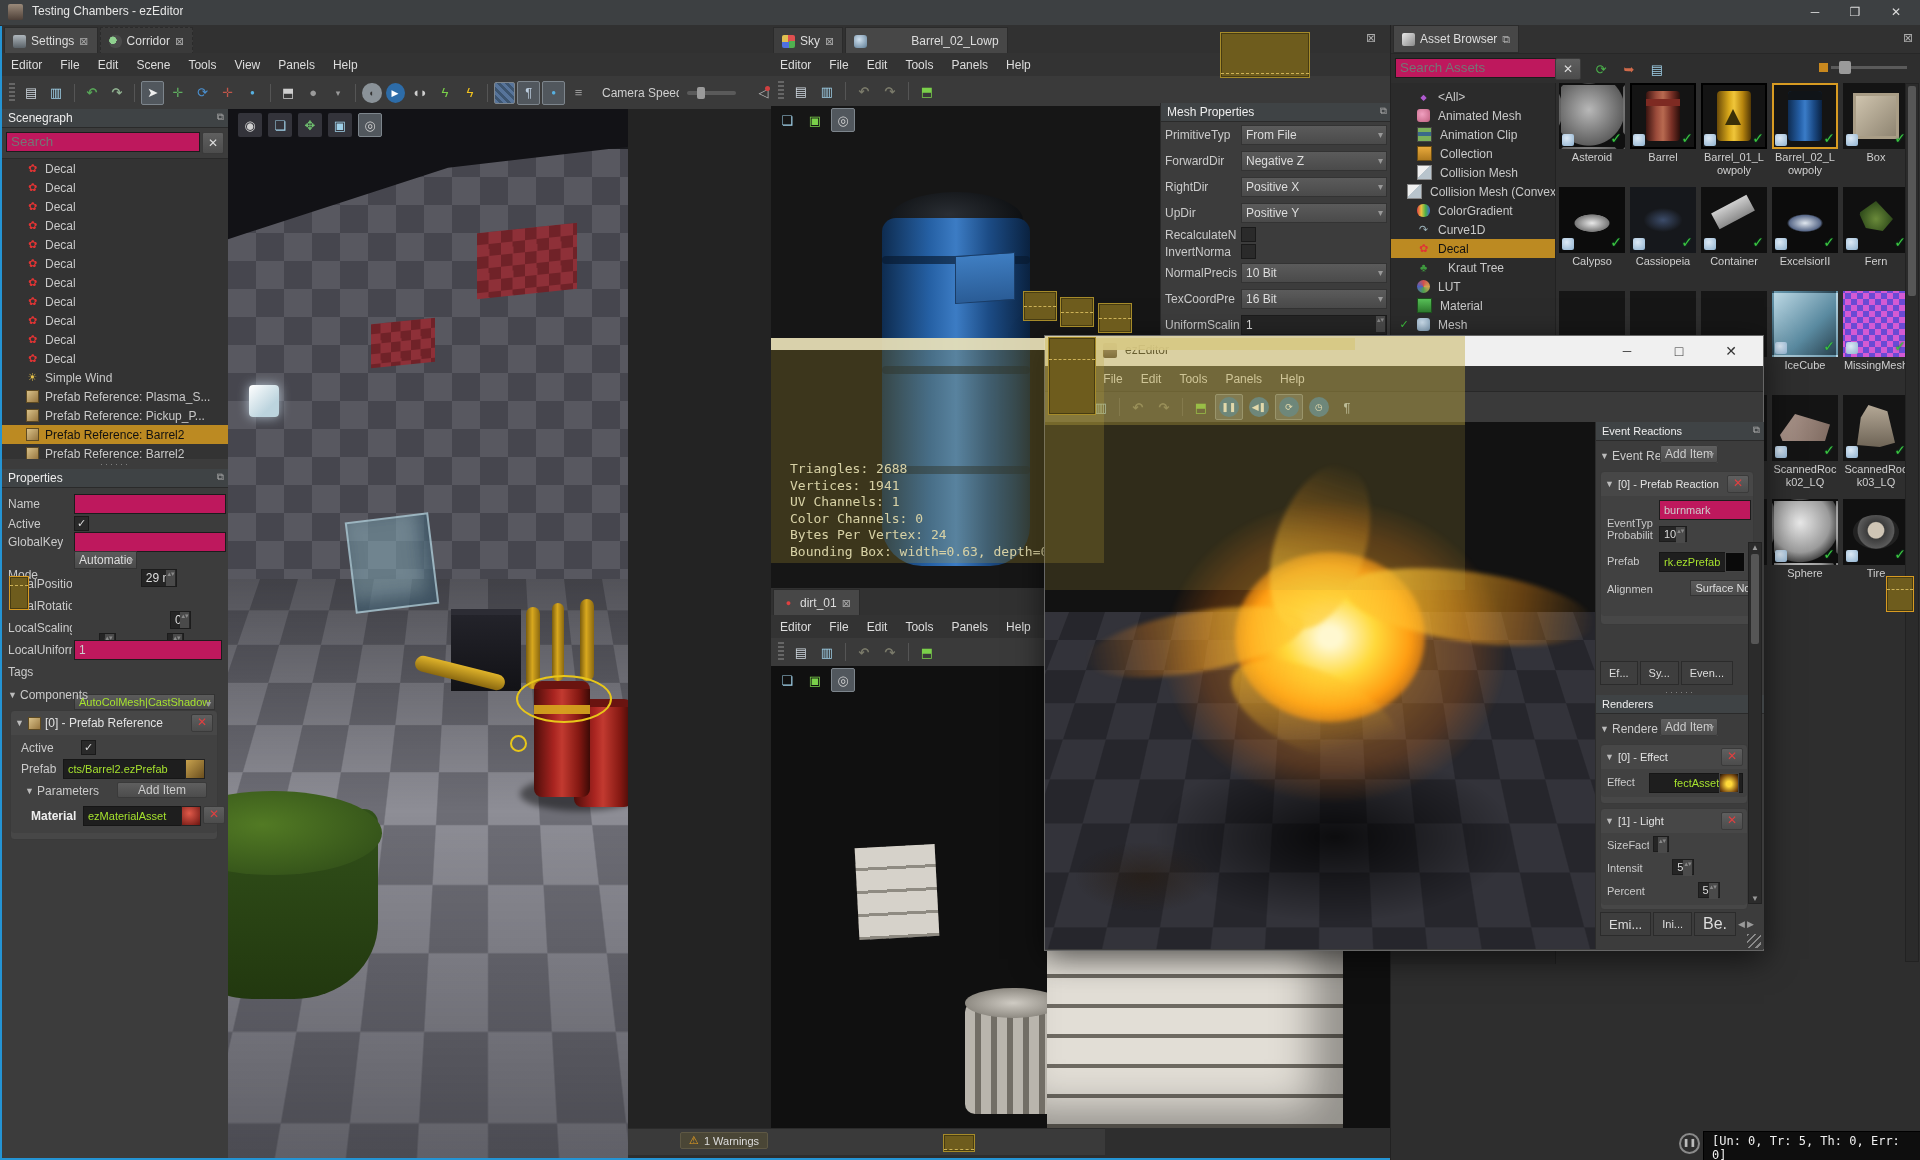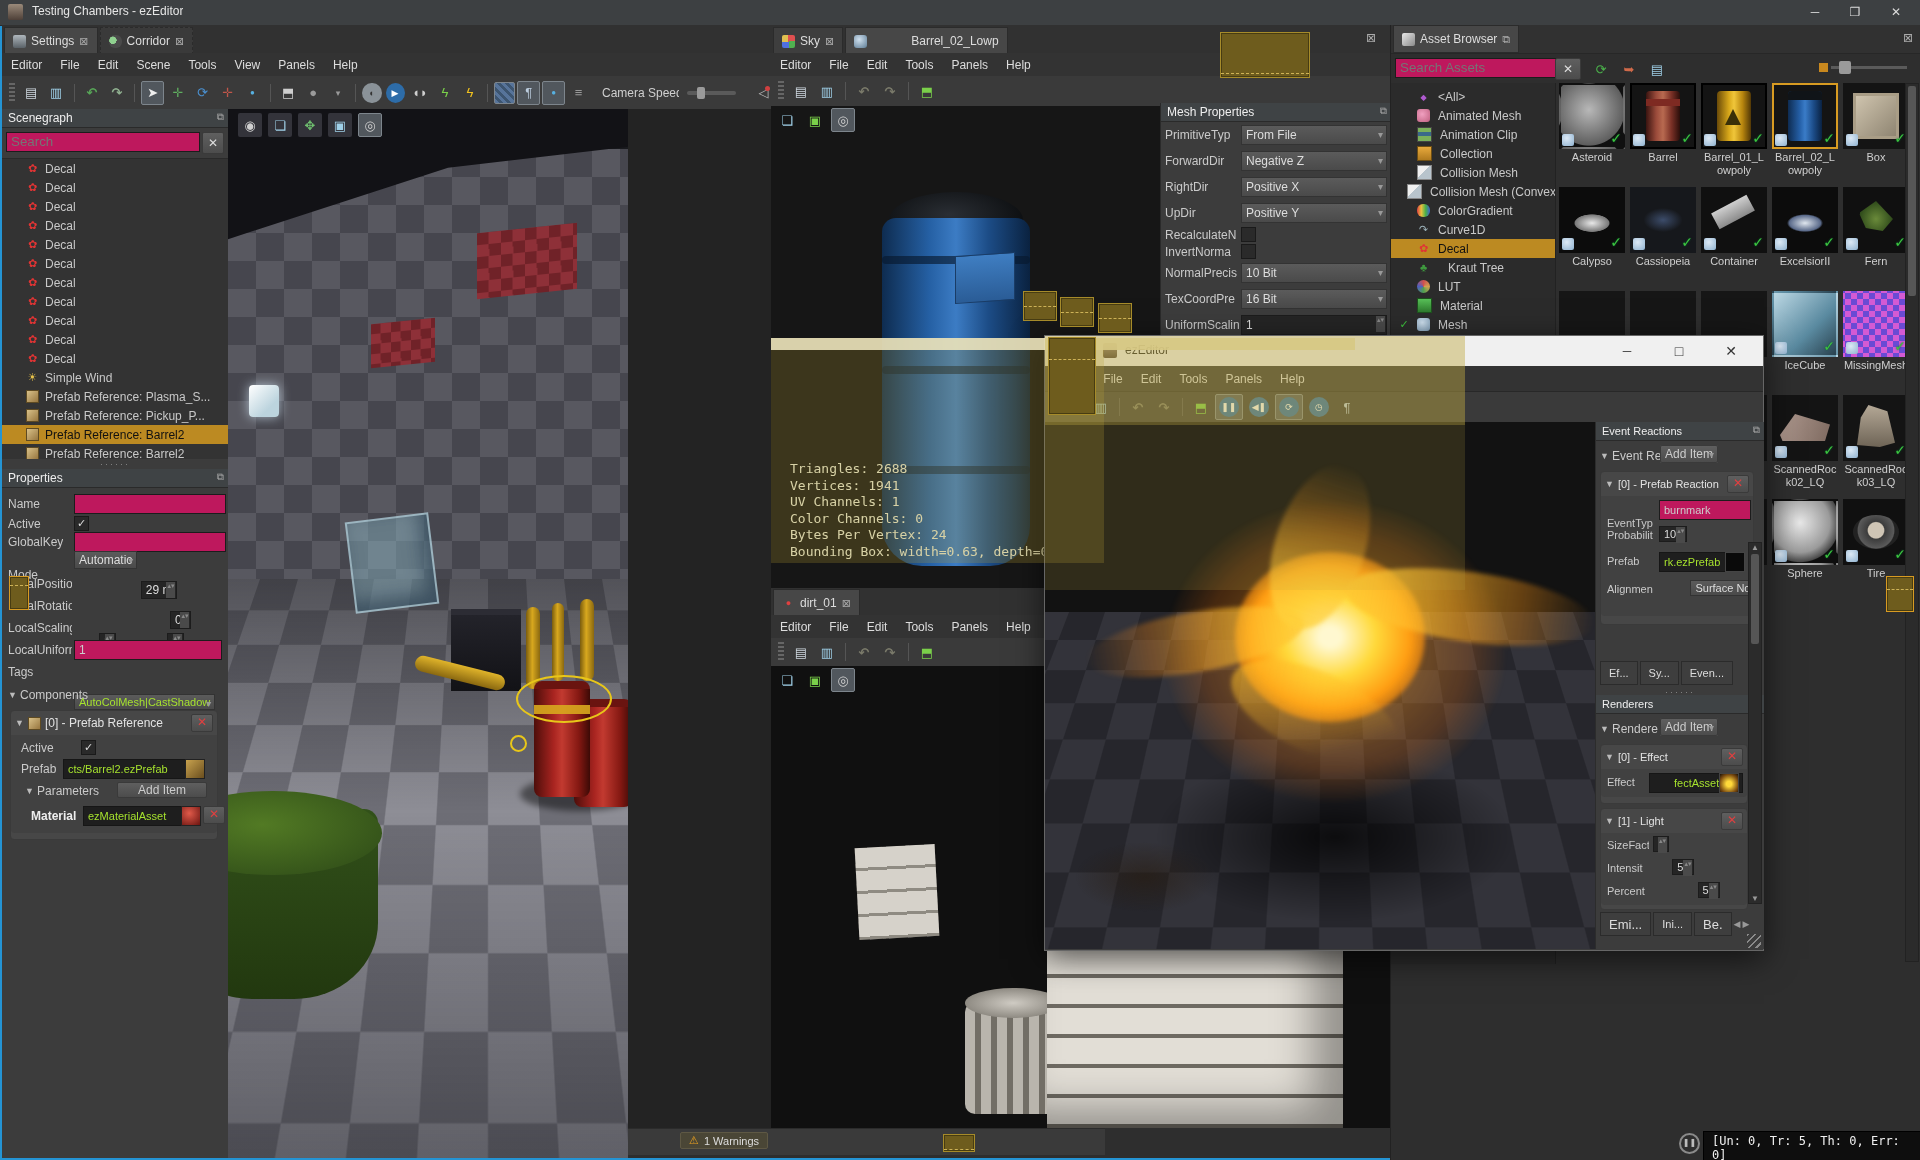--- a/index.html
+++ b/index.html
@@ -277,21 +277,21 @@
     <div style="position:relative;height:700px;font-size:12px;">
       <span class="abs lbl" style="left:6px;top:9px;">Name</span>
       <span class="abs input" style="left:72px;top:6px;width:142px;"></span>
       <span class="abs lbl" style="left:6px;top:29px;">Active</span>
       <span class="abs chk" style="left:72px;top:28px;">✓</span>
       <span class="abs lbl" style="left:6px;top:47px;">GlobalKey</span>
       <span class="abs input" style="left:72px;top:44px;width:142px;"></span>
       <span class="abs lbl" style="left:6px;top:80px;">Mode</span>
       <span class="abs dd" style="left:72px;top:64px;width:138px;">Automatic</span>
       <span class="abs lbl" style="left:6px;top:89px;width:64px;">LocalPosition</span>
-      <span class="abs spin" style="left:72px;top:94px;width:30px;">29 m</span>
+      <span class="abs spin" style="left:72px;top:82px;width:30px;">29 m</span>
       <span class="abs spin" style="left:120px;top:86px;width:30px;">4.25</span>
       <span class="abs spin" style="left:168px;top:86px;width:28px;">0.5</span>
       <span class="abs lbl" style="left:6px;top:111px;width:64px;">LocalRotation</span>
       <span class="abs spin" style="left:72px;top:108px;width:30px;">0°</span>
       <span class="abs spin" style="left:120px;top:108px;width:30px;">0°</span>
       <span class="abs spin" style="left:168px;top:108px;width:28px;">0°</span>
       <span class="abs lbl" style="left:6px;top:133px;width:64px;">LocalScaling</span>
       <span class="abs spin" style="left:72px;top:130px;width:30px;">1</span>
       <span class="abs spin" style="left:120px;top:130px;width:30px;">1</span>
       <span class="abs spin" style="left:168px;top:130px;width:28px;">1</span>
@@ -981,21 +981,21 @@
         </div>
       </div>
       <div style="display:flex;gap:2px;padding:2px 4px;align-items:center;">
         <div style="display:flex;gap:2px;">
           <span class="tab" style="height:16px;font-size:13px;">
               <span>Emi...</span>
             </span>
             <span class="tab" style="height:16px;font-size:11px;">
               <span>Ini...</span>
             </span>
-            <span class="tab" style="height:16px;font-size:13px;">
+            <span class="tab" style="height:16px;font-size:16px;">
               <span>Be.</span>
             </span>
         </div>
         <span style="color:#999;font-size:9px;">◀</span>
         <span style="color:#999;font-size:9px;">▶</span>
       </div>
       <div class="abs scroll" style="right:2px;top:120px;width:12px;height:360px;">
         <div style="text-align:center;color:#999;font-size:8px;">▲</div>
         <div class="thumbbar" style="margin:2px;height:90px;"></div>
         <div style="position:absolute;bottom:0;width:100%;text-align:center;color:#999;font-size:8px;">▼</div>

